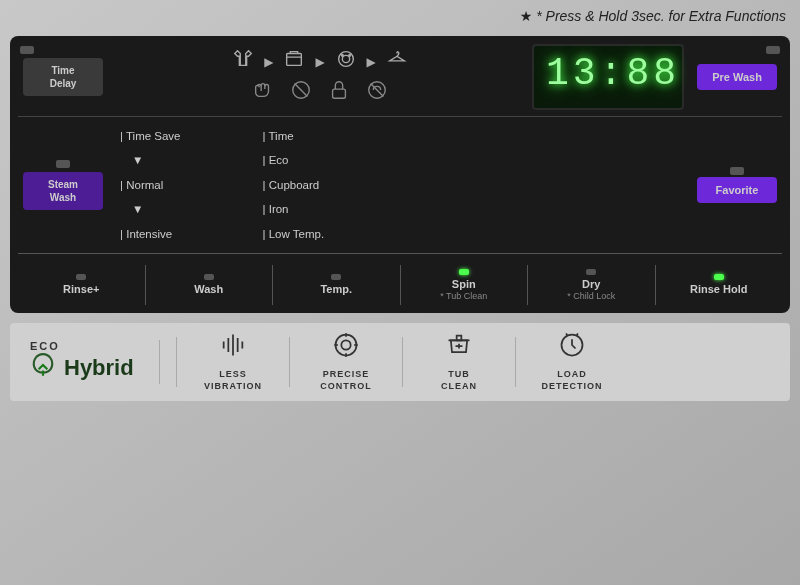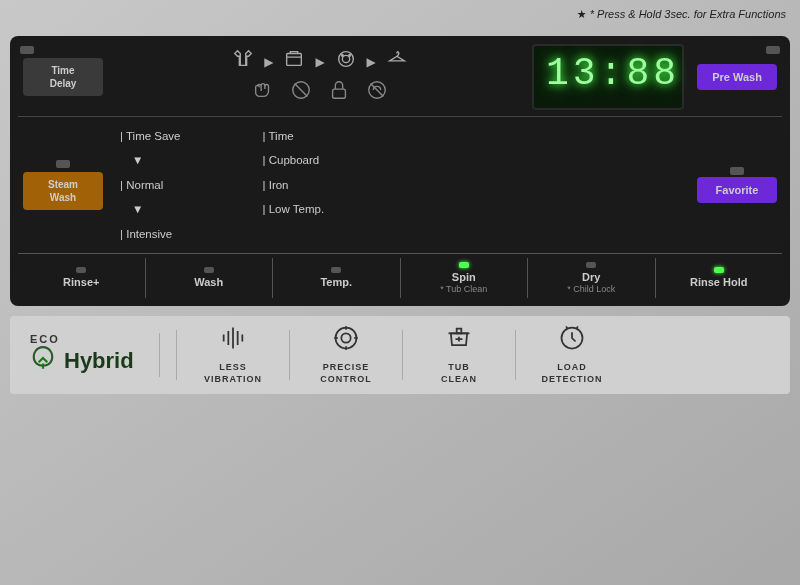--- a/index.html
+++ b/index.html
@@ -19,21 +19,21 @@
       display: flex;
       flex-direction: column;
       align-items: center;
       padding: 8px 10px 0 10px;
     }
 
     .press-hold-note {
       position: absolute;
       top: 8px;
       right: 14px;
-      font-size: 11px;
+      font-size: 14px;
       color: #222;
       font-style: italic;
       text-align: right;
     }
 
     .press-hold-note span.star {
       color: #222;
       font-style: normal;
     }
 
@@ -172,21 +172,21 @@
     .steam-wash-btn {
       display: flex;
       flex-direction: column;
       align-items: center;
       justify-content: center;
       width: 90px;
       gap: 4px;
     }
 
     .steam-btn-box {
-      background: #a16207;
+      background: #4c1d95;
       border-radius: 4px;
       color: #ccc;
       font-size: 10px;
       font-weight: bold;
       text-align: center;
       padding: 6px 8px;
       width: 80px;
       line-height: 1.3;
     }
 
@@ -224,21 +224,21 @@
       justify-content: center;
       width: 90px;
       gap: 4px;
     }
 
     
     .controls-row {
       display: flex;
       width: 100%;
       border-top: 1px solid #555;
-      padding-top: 4px;
+      padding-top: 11px;
     }
 
     .control-btn {
       flex: 1;
       display: flex;
       flex-direction: column;
       align-items: center;
       justify-content: center;
       padding: 4px 2px;
       border-right: 1px solid #555;
@@ -520,20 +520,21 @@
           <div class="prog-item arrow-item">▼</div>
           <div class="prog-item">| Normal</div>
           <div class="prog-item arrow-item">▼</div>
           <div class="prog-item">| Intensive</div>
         </div>
 
 
 
         <div class="prog-col">
           <div class="prog-item">| Time</div>
+          <div class="prog-item">| Eco</div>
           <div class="prog-item">| Cupboard</div>
           <div class="prog-item">| Iron</div>
           <div class="prog-item">| Low Temp.</div>
         </div>
 
       </div>
 
       <div class="right-buttons-bottom">
         <div style="position:relative;width:80px;display:flex;flex-direction:column;align-items:center;">
           <div style="width:14px;height:8px;background:#555;border-radius:2px;margin-bottom:2px;"></div>

